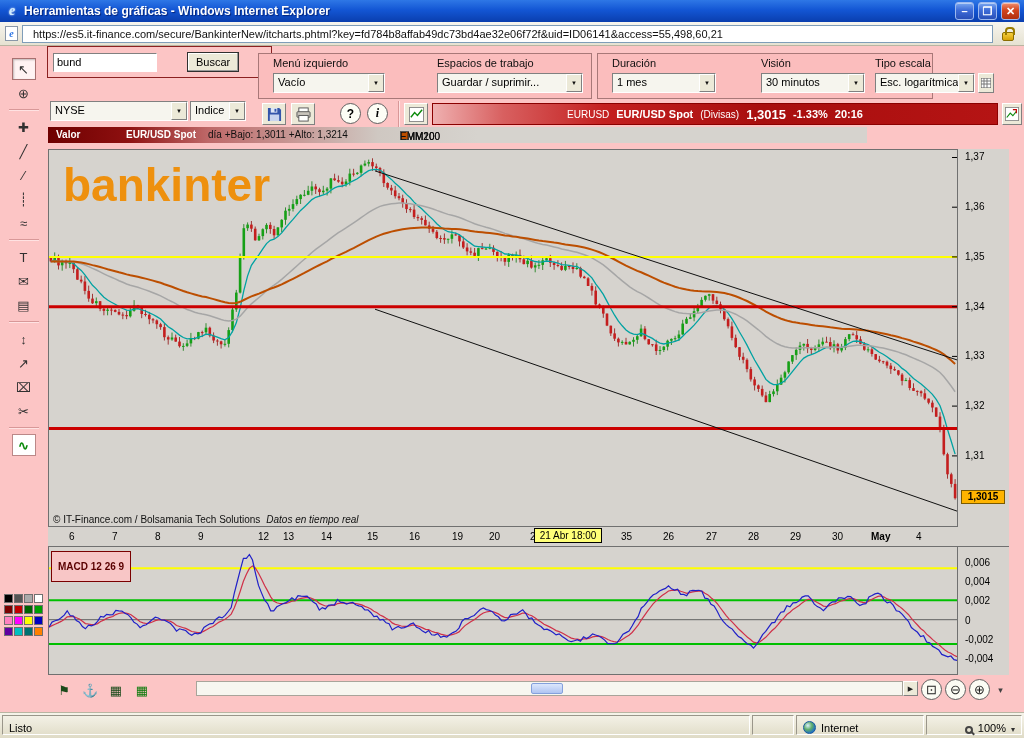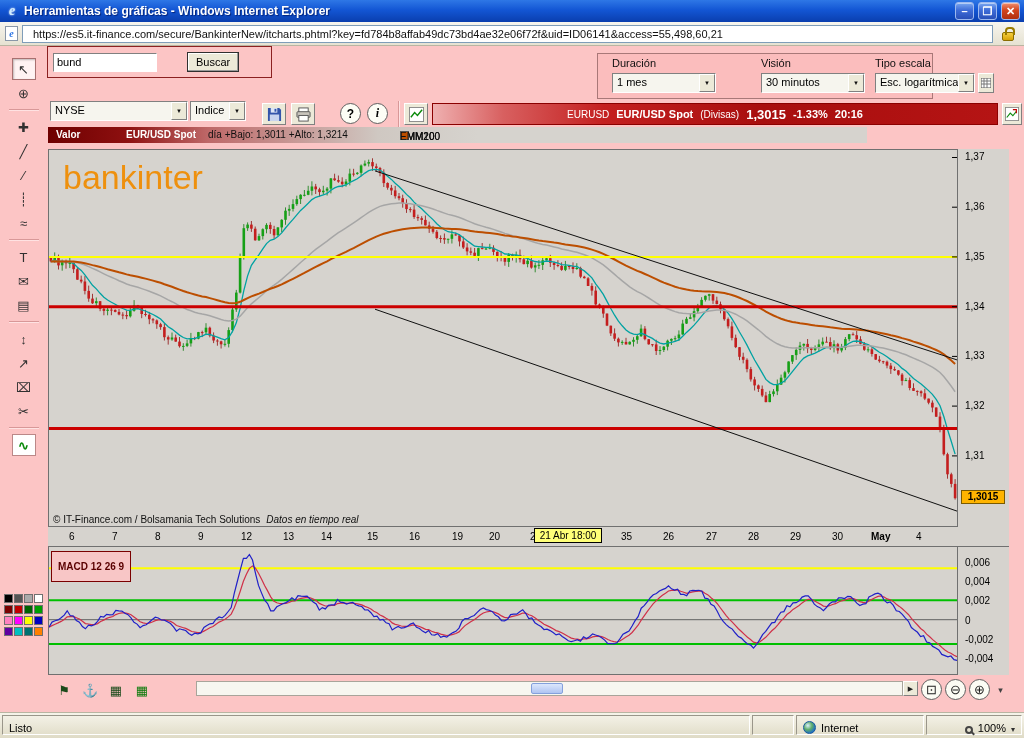--- a/index.html
+++ b/index.html
@@ -68,21 +68,21 @@
   #chart-header span{position:absolute;top:2px;white-space:nowrap}
   #hdr-valor{left:8px;color:#fff;font-weight:bold}
   #hdr-inst{left:78px;color:#fff;font-weight:bold}
   #hdr-range{left:160px;color:#101010}
   #legend{position:absolute;left:352px;top:0;height:16px;display:flex;align-items:center;gap:14px}
   .lg-item{display:flex;align-items:center;gap:4px;font-size:10px;color:#101010}
   .lg-sw{width:9px;height:9px;border:1px solid #555}
 
   
   #price-plot{position:absolute;left:48px;top:149px;width:910px;height:378px;background:#D6D3CE;border:1px solid #707070}
-  #watermark{position:absolute;left:14px;top:8px;font-size:34px;font-weight:normal;color:#F08C00;opacity:.93;letter-spacing:0;z-index:1}
+  #watermark{position:absolute;left:14px;top:8px;font-size:46px;font-weight:bold;color:#F08C00;opacity:.93;letter-spacing:0;z-index:1}
   #price-canvas{position:absolute;left:0;top:0;width:908px;height:376px;z-index:2}
   #copyright{position:absolute;left:4px;bottom:1px;font-size:10px;color:#101010;z-index:3;white-space:nowrap}
   #copyright i{margin-left:6px}
   #price-axis{position:absolute;left:958px;top:149px;width:51px;height:378px;background:#D6D3CE}
   .ytick{position:absolute;left:7px;font-size:10px;color:#000}
   #price-label{position:absolute;left:3px;width:44px;height:14px;background:#FFB400;border:1px solid #7A5A00;
     font-size:10px;font-weight:bold;text-align:center;line-height:12px;z-index:4}
 
   
   #x-axis{position:absolute;left:48px;top:527px;width:961px;height:20px;background:#D6D3CE;border-bottom:1px solid #707070}
@@ -190,20 +190,32 @@
   </div>
   <div class="xsel" style="position:absolute;left:3px;top:55px;width:138px">
     <span class="xsel-t">NYSE</span>
     <span class="xsel-a">▼</span>
   </div>
   <div class="xsel" style="position:absolute;left:143px;top:55px;width:56px">
     <span class="xsel-t">Indice</span>
     <span class="xsel-a">▼</span>
   </div>
 
+  <div class="grp" id="group-menu" style="left:211px;top:7px;width:334px;height:46px">
+    <span class="grp-label" style="position:absolute;left:14px;top:3px">Menú izquierdo</span>
+    <div class="xsel" style="position:absolute;left:14px;top:19px;width:112px">
+      <span class="xsel-t">Vacío</span>
+      <span class="xsel-a">▼</span>
+    </div>
+    <span class="grp-label" style="position:absolute;left:178px;top:3px">Espacios de trabajo</span>
+    <div class="xsel" style="position:absolute;left:178px;top:19px;width:146px">
+      <span class="xsel-t">Guardar / suprimir...</span>
+      <span class="xsel-a">▼</span>
+    </div>
+  </div>
 
   <div class="grp" id="group-dur" style="left:550px;top:7px;width:336px;height:46px">
     <span class="grp-label" style="position:absolute;left:14px;top:3px">Duración</span>
     <div class="xsel" style="position:absolute;left:14px;top:19px;width:104px">
       <span class="xsel-t">1 mes</span>
       <span class="xsel-a">▼</span>
     </div>
     <span class="grp-label" style="position:absolute;left:163px;top:3px">Visión</span>
     <div class="xsel" style="position:absolute;left:163px;top:19px;width:104px">
       <span class="xsel-t">30 minutos</span>
@@ -797,21 +809,21 @@
     <div class="ytick" style="top: 251.138px;">1,32</div>
     <div class="ytick" style="top: 300.873px;">1,31</div>
   </div>
 
 <div id="x-axis">
   <div id="x-labels">
       <div class="xlab" style="left: 21px;">6</div>
       <div class="xlab" style="left: 64px;">7</div>
       <div class="xlab" style="left: 107px;">8</div>
       <div class="xlab" style="left: 150px;">9</div>
-      <div class="xlab" style="left: 193px;">12</div>
+      <div class="xlab" style="left: 210px;">12</div>
       <div class="xlab" style="left: 235px;">13</div>
       <div class="xlab" style="left: 273px;">14</div>
       <div class="xlab" style="left: 319px;">15</div>
       <div class="xlab" style="left: 361px;">16</div>
       <div class="xlab" style="left: 404px;">19</div>
       <div class="xlab" style="left: 441px;">20</div>
       <div class="xlab" style="left: 482px;">21</div>
       <div class="xlab" style="left: 573px;">35</div>
       <div class="xlab" style="left: 615px;">26</div>
       <div class="xlab" style="left: 658px;">27</div>

